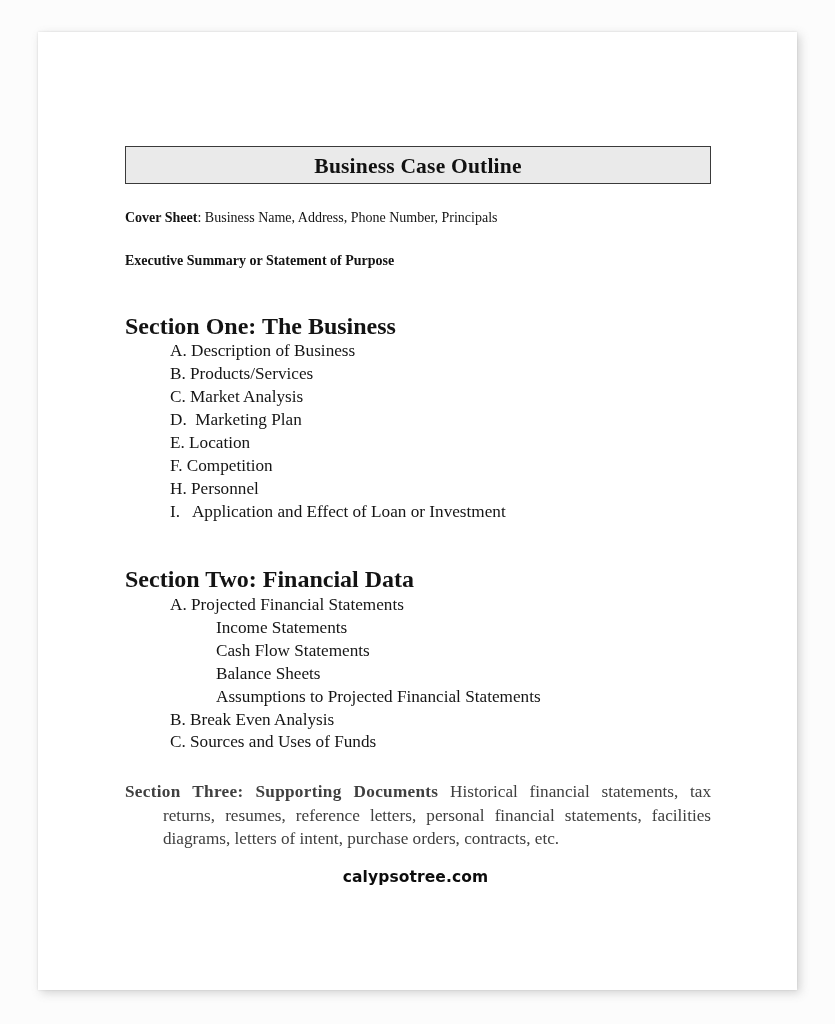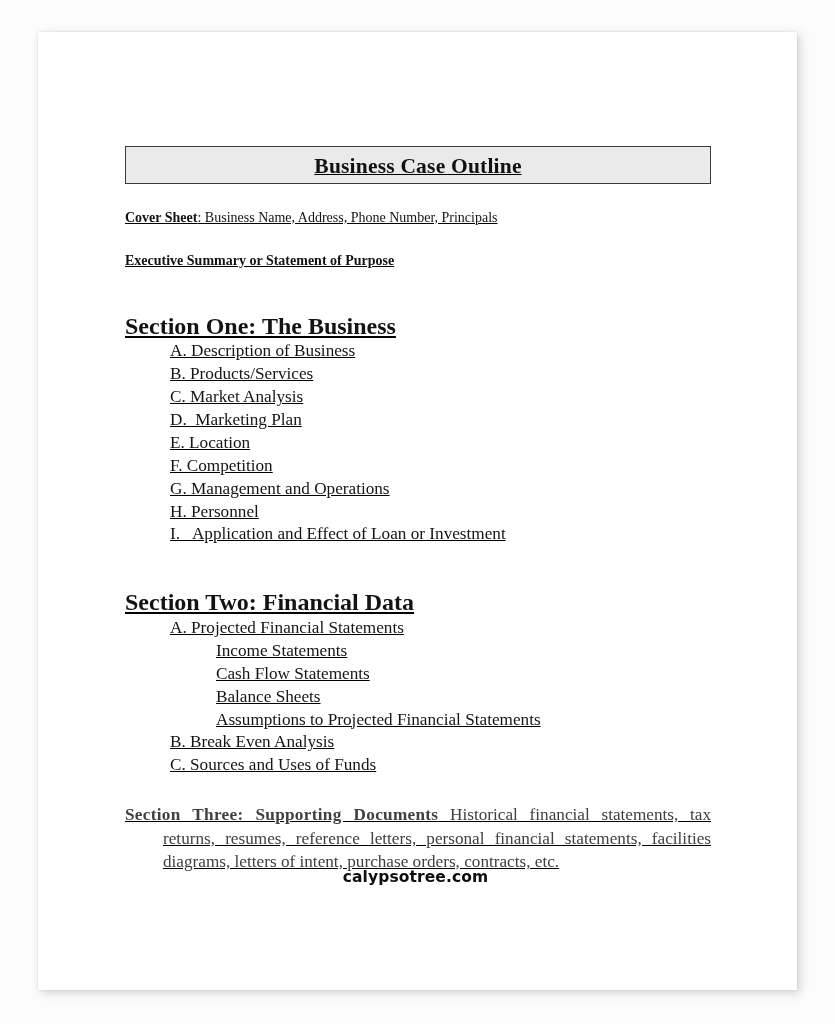--- a/index.html
+++ b/index.html
@@ -30,21 +30,20 @@
     background: #ffffff;
     box-shadow: 3px 3px 9px rgba(120,120,120,0.30),
                 0 0 2px rgba(150,150,150,0.28);
   }
 
   .doc-body {
     position: absolute;
     left: 87px;
     top: 114px;
     width: 586px;
-    text-decoration: underline;
   }
 
   
   .title-box {
     border: 1.6px solid #3a3a3a;
     background: #eaeaea;
     height: 38px;
     line-height: 38px;
     text-align: center;
     box-sizing: border-box;
@@ -156,21 +155,20 @@
 
 
       <div class="section-head">Section One: The Business</div>
       <ul class="list-lvl1">
         <li>A. Description of Business</li>
         <li>B. Products/Services</li>
         <li>C. Market Analysis</li>
         <li>D.  Marketing Plan</li>
         <li>E. Location</li>
         <li>F. Competition</li>
-        <li>G. Management and Operations</li>
         <li>H. Personnel</li>
         <li>I.   Application and Effect of Loan or Investment</li>
       </ul>
 
       <div class="section-head">Section Two: Financial Data</div>
       <ul class="list-lvl1">
         <li>A. Projected Financial Statements</li>
       </ul>
       <ul class="list-lvl2">
         <li>Income Statements</li>

